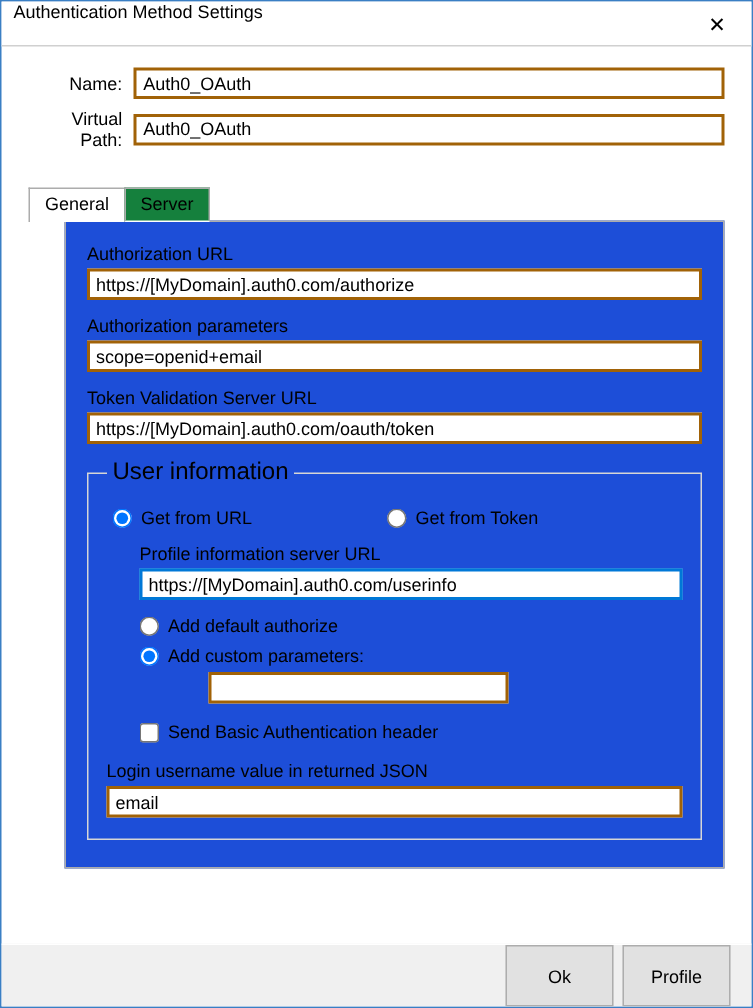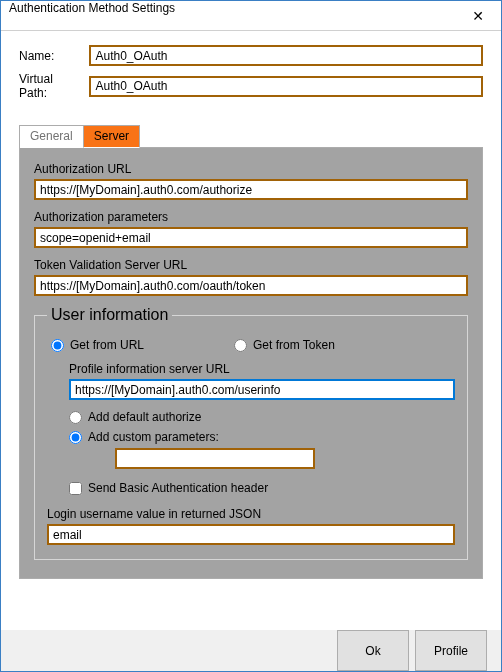--- a/index.html
+++ b/index.html
@@ -18,36 +18,36 @@
     display:flex; align-items:flex-start; justify-content:space-between;
     padding-left:8px; border-bottom:1px solid #d0d0d0;
   }
   .titlebar .title { color:#000; font-size:12px; }
   .titlebar .close {
     width:46px; height:30px; display:flex; align-items:center; justify-content:center;
     color:#000; font-size:14px;
   }
   .client { flex:1; padding:14px 18px 0 18px; display:flex; flex-direction:column; }
   .form-row { display:flex; align-items:center; margin-bottom:6px; }
-  .form-row .lbl { width:82px; text-align:left; padding-right:8px; }
+  .form-row .lbl { width:82px; text-align:right; padding-right:8px; }
   .txt {
     border:2px solid #a16207; height:21px; font:inherit; padding:1px 4px; width:100%;
     background:#fff;
   }
   .tabs { margin-top:18px; position:relative; }
   .tabstrip { display:flex; position:relative; z-index:2; }
   .tab {
     border:1px solid #acacac; border-bottom:none;
     padding:3px 10px 4px 10px; background:#fff; font-size:12px;
     position:relative; top:1px; margin-right:-1px;
   }
-  .tab.inactive { background:#fff; color:#737373; }
-  .tab.active { background:#f97316; border-bottom:1px solid #fff; }
+  .tab.inactive { background:#fff; color:#000000; }
+  .tab.active { background:#15803d; border-bottom:1px solid #fff; }
   .tabpage {
-    border:1px solid #acacac; padding:14px 14px 18px 14px; background:#a3a3a3;
+    border:1px solid #acacac; padding:14px 14px 18px 14px; background:#1d4ed8;margin-left:24px;
   }
   .field-group { margin-bottom:10px; }
   .field-group .flabel { margin-bottom:3px; }
   fieldset.userinfo {
     border:1px solid #d6d6d6; padding:10px 12px 14px 12px; margin:4px 0 0 0;
   }
   fieldset.userinfo legend { padding:0 4px; font-size:16px; }
   .radio-row { display:flex; gap:90px; margin:4px 0 10px 4px;align-items:flex-end; }
   .radio, .check { display:flex; align-items:center; gap:6px; }
   input[type=radio], input[type=checkbox] { margin:0; width:13px; height:13px; }

